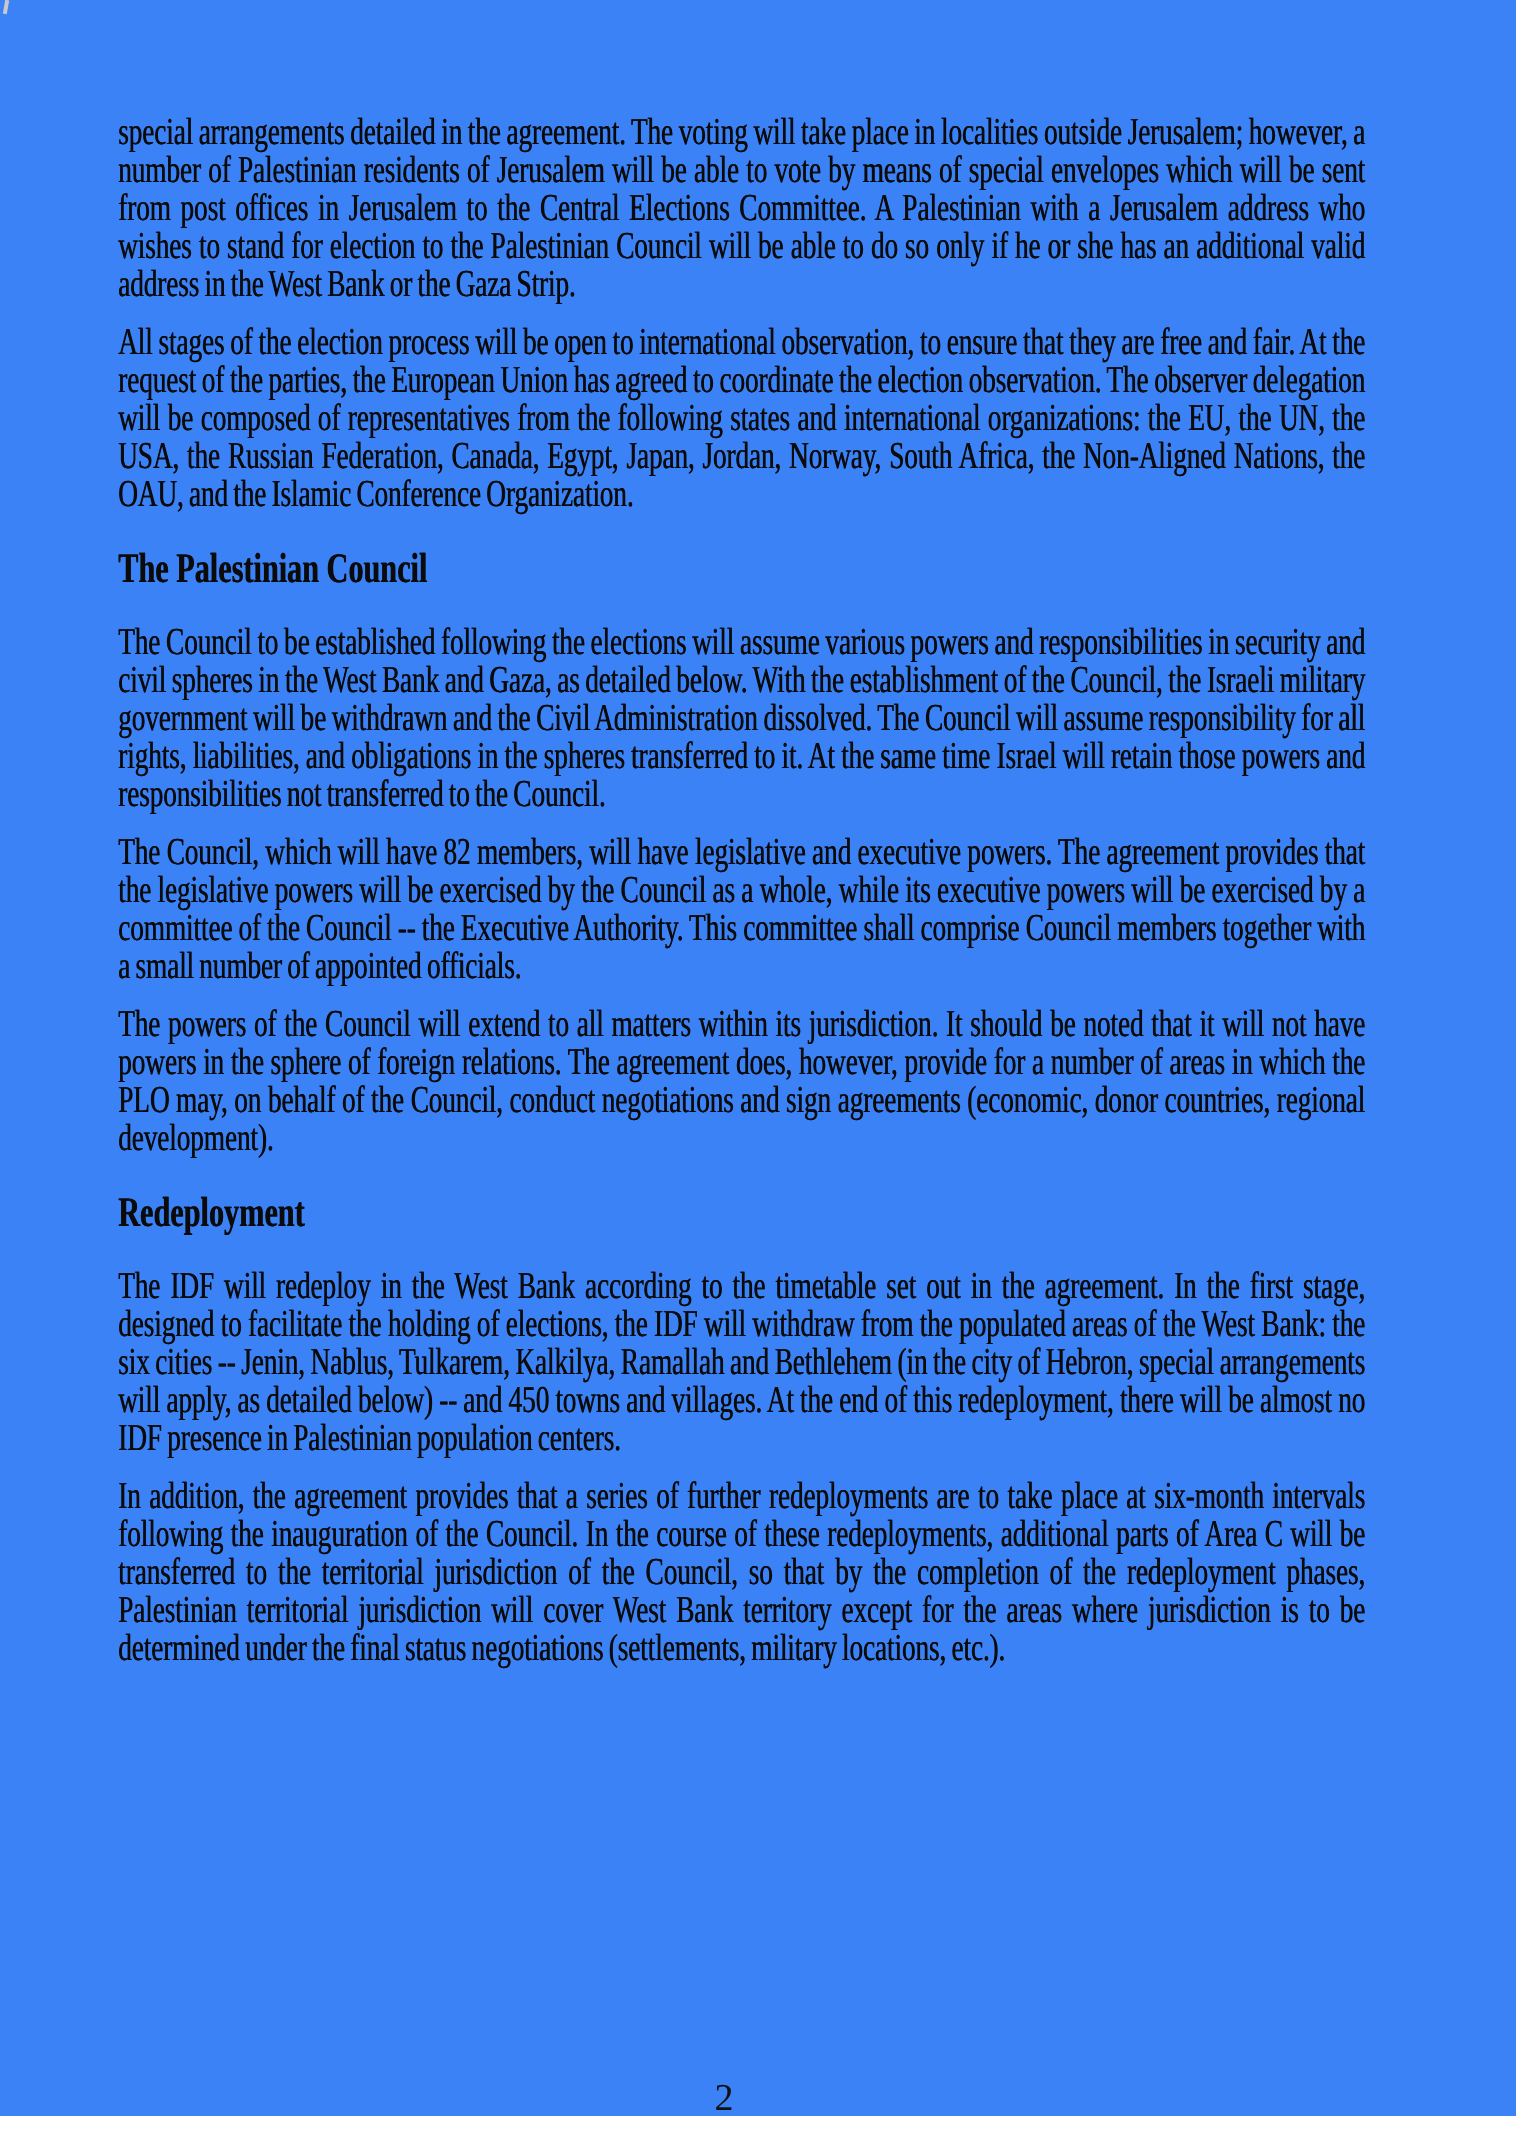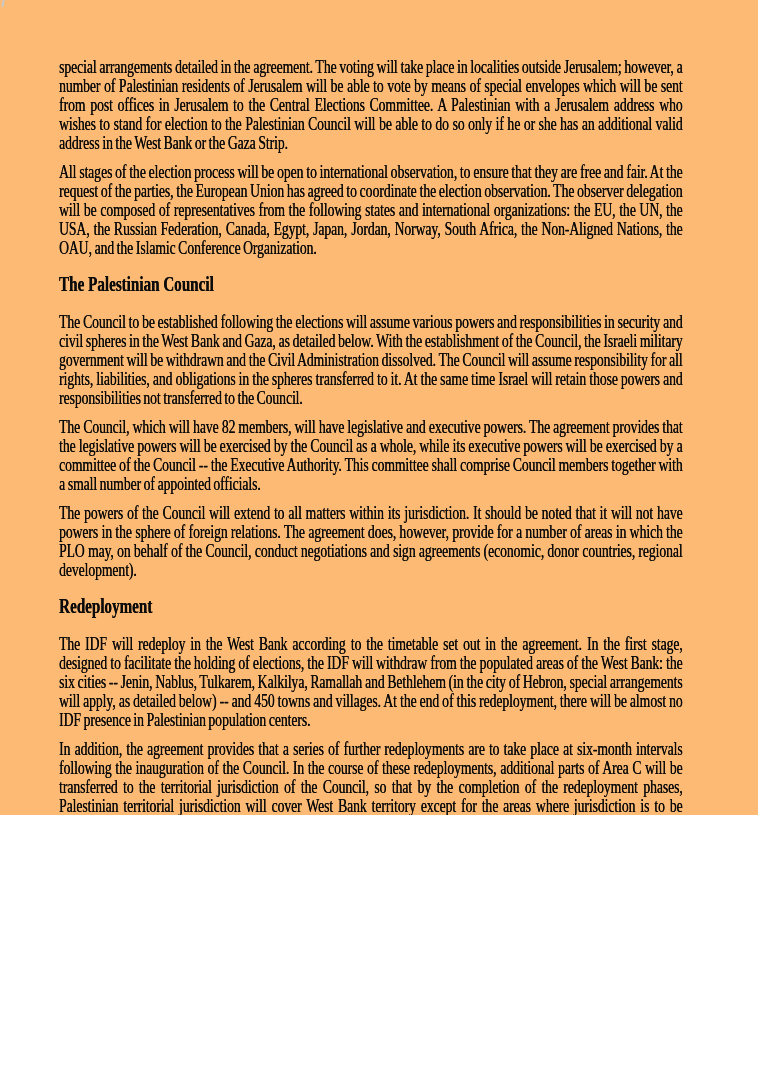--- a/index.html
+++ b/index.html
@@ -3,22 +3,22 @@
 <meta charset="utf-8">
 <style>
   html, body {
     margin: 0;
     padding: 0;
     background: #ffffff;
   }
   .page {
     position: relative;
     width: 758px;
-    height: 815px;
-    background: #fdba74;
+    height: 1058px;
+    background: #3b82f6;
     overflow: hidden;
   }
   
   .text-col {
     position: absolute;
     left: 59px;
     top: 57px;
     width: 866px;
     transform: scaleX(0.72);
     transform-origin: 0 0;

